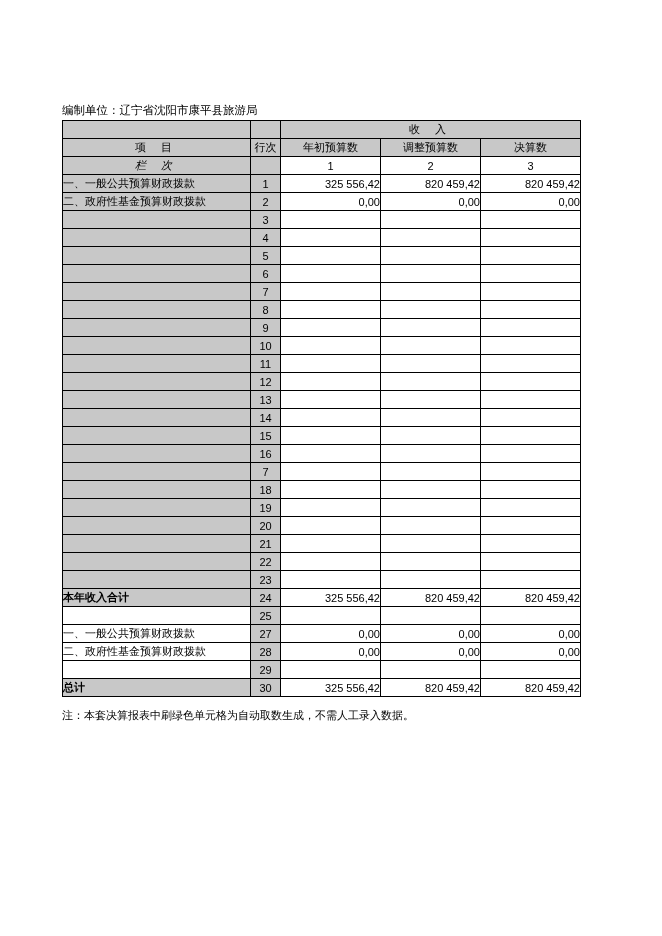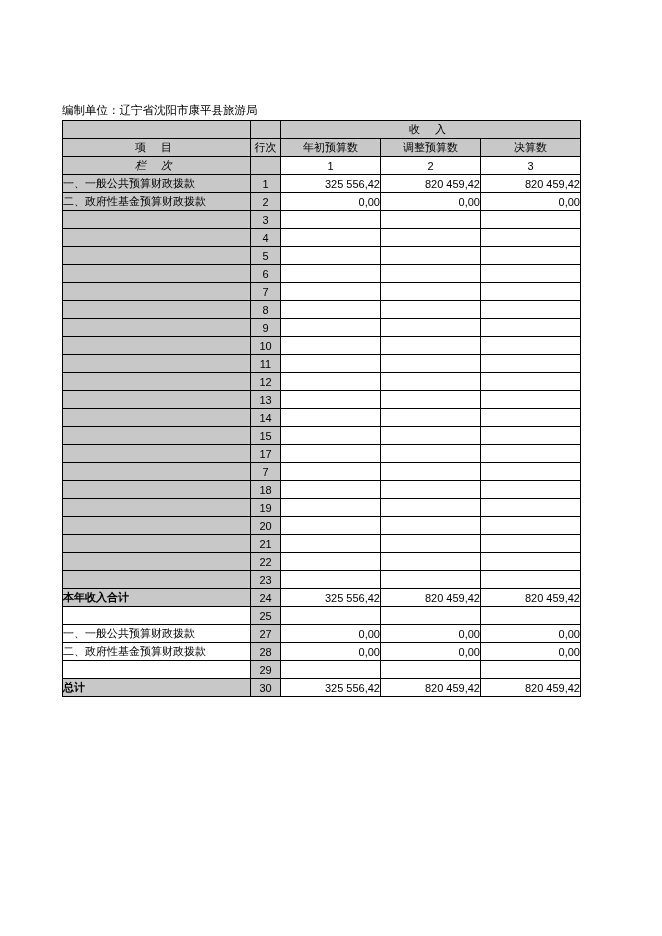--- a/index.html
+++ b/index.html
@@ -242,21 +242,21 @@
       </tr>
       <tr>
         <td class="shade lbl"></td>
         <td class="shade rownum">15</td>
         <td class="val"></td>
         <td class="val"></td>
         <td class="val"></td>
       </tr>
       <tr>
         <td class="shade lbl"></td>
-        <td class="shade rownum">17</td>
+        <td class="shade rownum">16</td>
         <td class="val"></td>
         <td class="val"></td>
         <td class="val"></td>
       </tr>
       <tr>
         <td class="shade lbl"></td>
         <td class="shade rownum">7</td>
         <td class="val"></td>
         <td class="val"></td>
         <td class="val"></td>
@@ -341,14 +341,15 @@
       <tr>
         <td class="shade lbl-center">总计</td>
         <td class="shade rownum">30</td>
         <td class="val">325  556,42</td>
         <td class="val">820  459,42</td>
         <td class="val">820  459,42</td>
       </tr>
     </tbody>
   </table>
 
+  <div class="note">注：本套决算报表中刷绿色单元格为自动取数生成，不需人工录入数据。</div>
 
 </div>
 
 </body></html>

